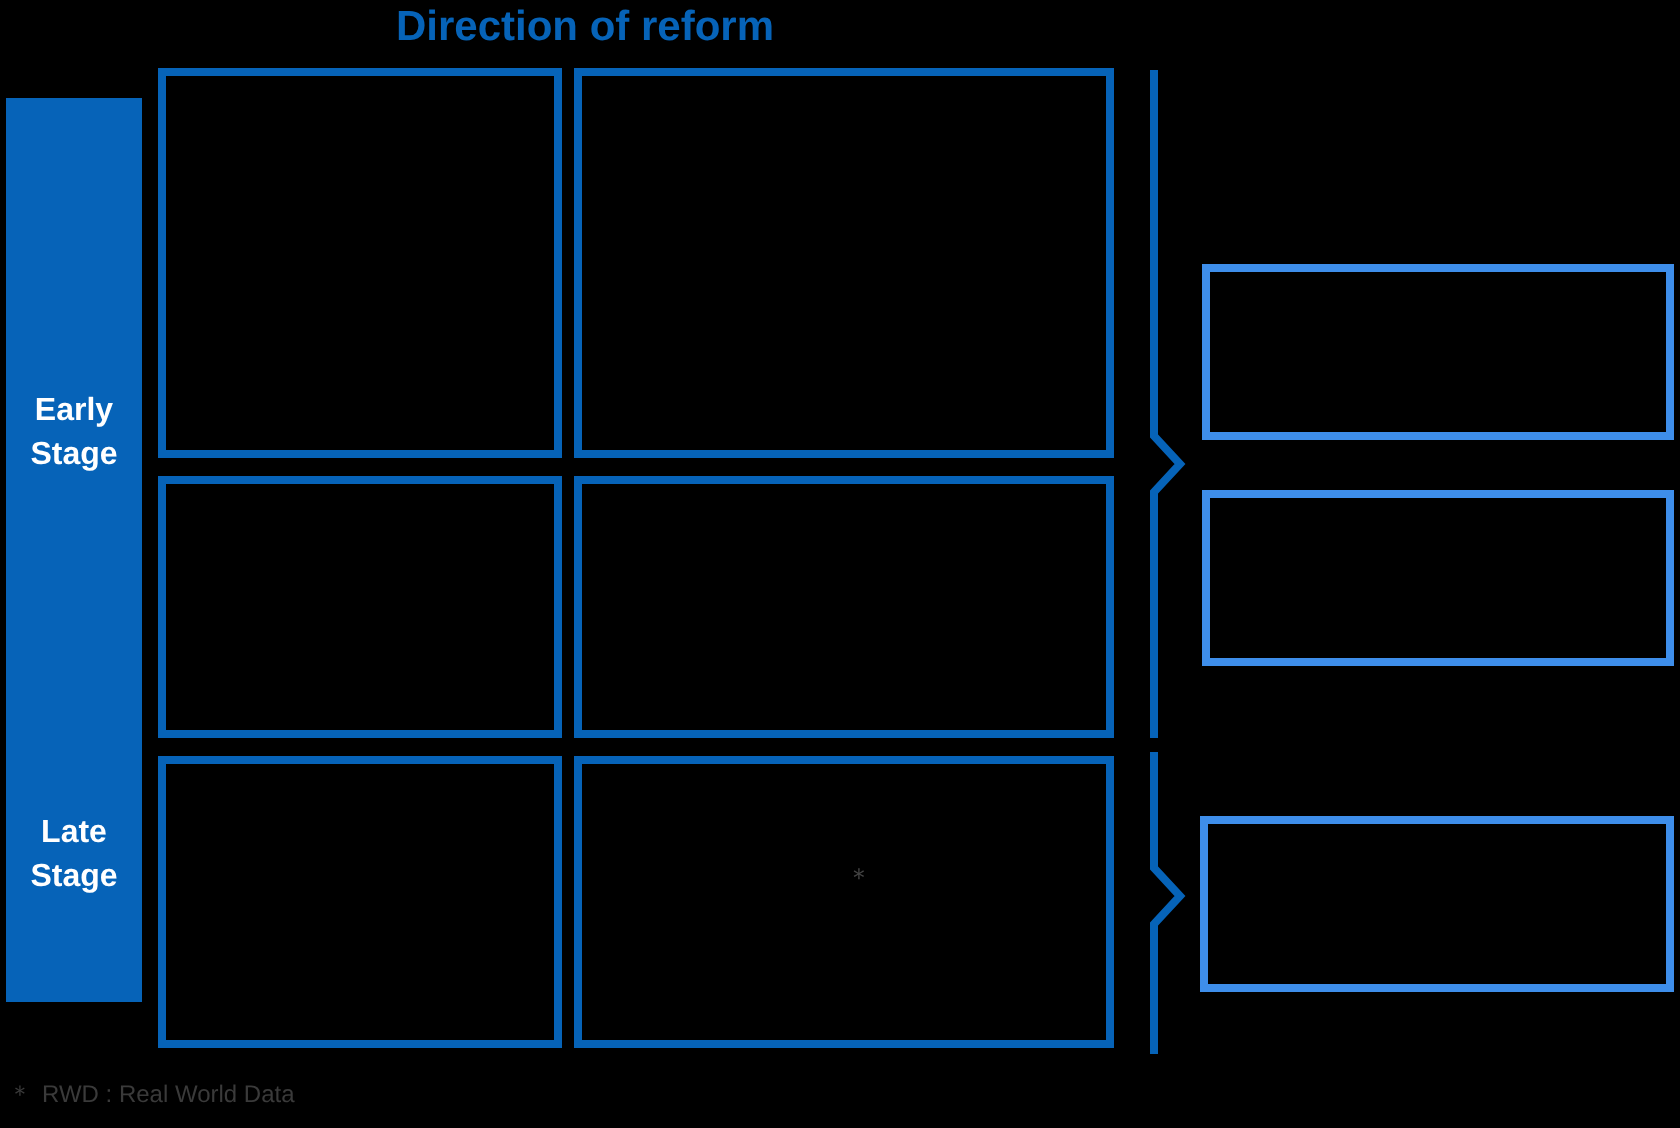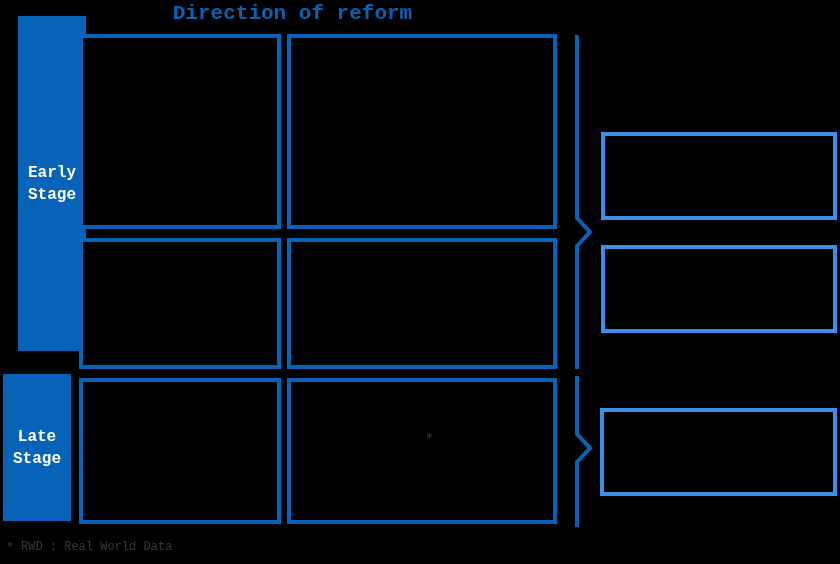--- a/index.html
+++ b/index.html
@@ -10,21 +10,20 @@
     --footnote:#3a3a3a;
   }
   *{box-sizing:border-box;margin:0;padding:0;}
   html,body{background:var(--bg);}
   body{font-family:"Liberation Sans","DejaVu Sans",sans-serif;}
   .canvas{
     position:relative;
     width:840px;height:564px;
     background:var(--bg);
     overflow:hidden;
-    font-family:Liberation Mono, monospace;
   }
   .section-title{
     position:absolute;
     top:2px;
     font-size:21px;
     font-weight:bold;
     color:var(--primary);
     text-align:center;
     line-height:24px;
   }
@@ -34,22 +33,22 @@
     position:absolute;
     left:3px;width:68px;
     background:var(--primary);
     color:var(--sidebar-text);
     font-size:16px;
     font-weight:bold;
     line-height:22px;
     display:flex;align-items:center;justify-content:center;
     text-align:center;
   }
-  .sidebar-early{top:16px;height:335px;margin-left:15px;}
-  .sidebar-late{top:374px;height:147px;}
+  .sidebar-early{top:49px;height:335px;}
+  .sidebar-late{top:354px;height:147px;}
   .gridbox{
     position:absolute;
     border:4px solid var(--primary);
     background:var(--bg);
   }
   .b-r1c1{left:79px;top:34px;width:202px;height:195px;}
   .b-r1c2{left:287px;top:34px;width:270px;height:195px;}
   .b-r2c1{left:79px;top:238px;width:202px;height:131px;}
   .b-r2c2{left:287px;top:238px;width:270px;height:131px;}
   .b-r3c1{left:79px;top:378px;width:202px;height:146px;}

